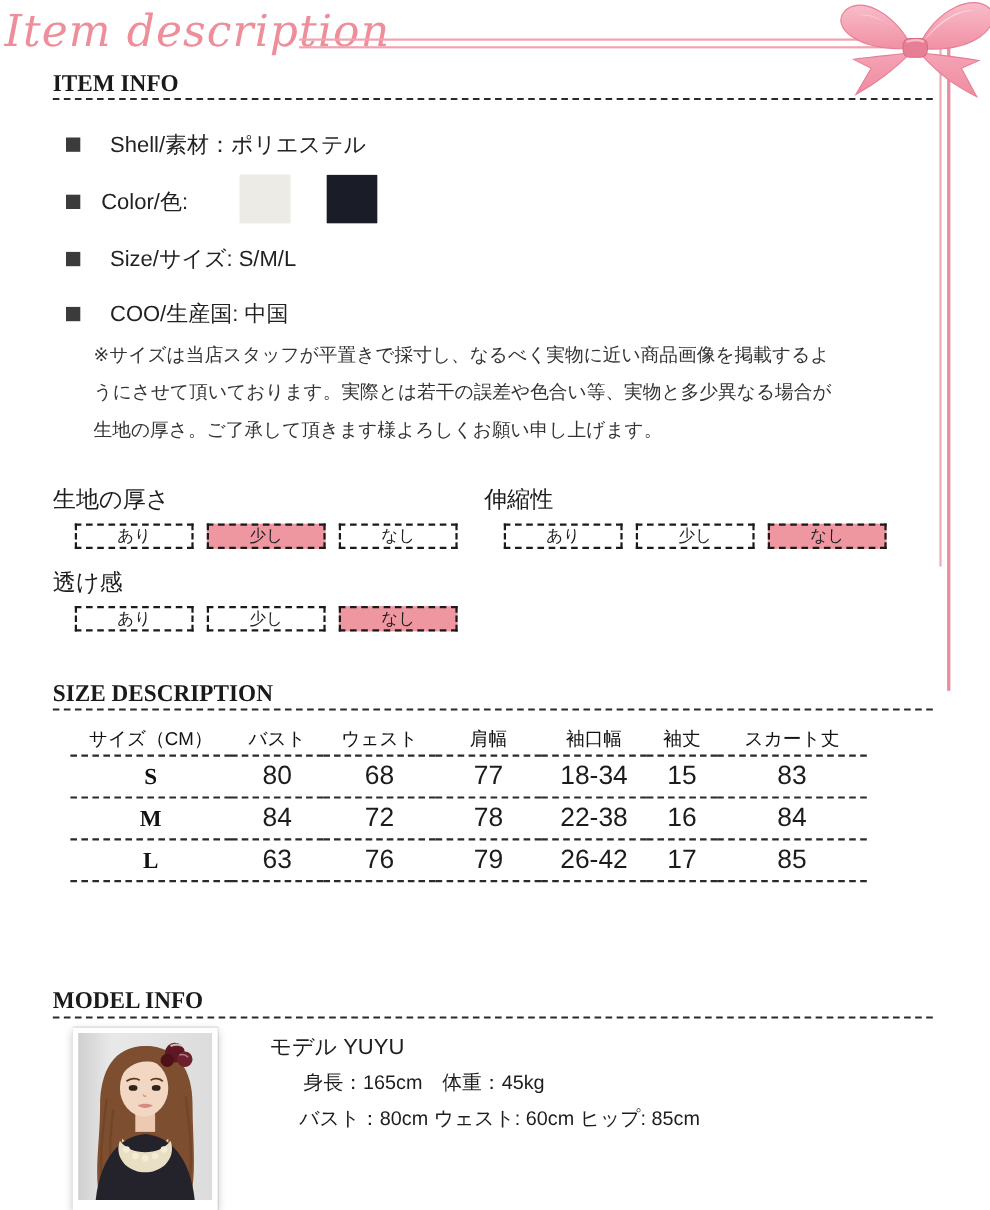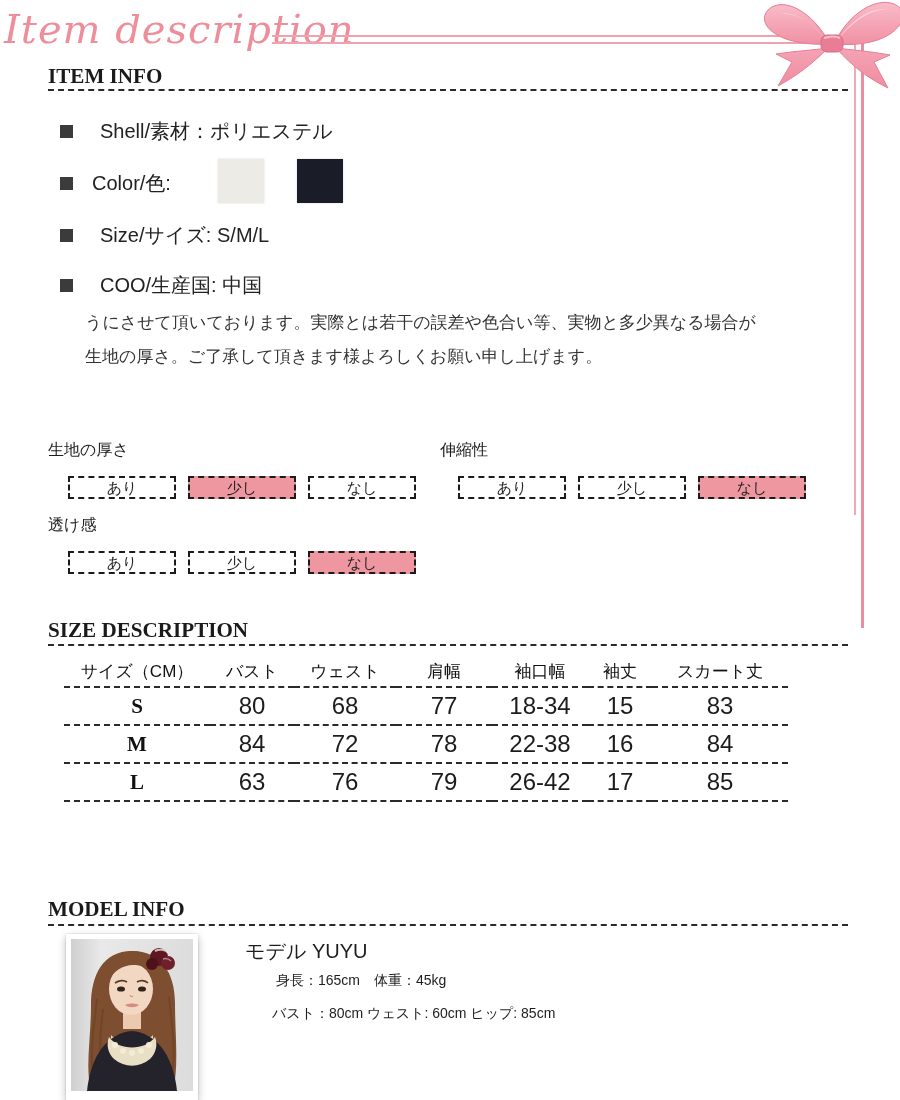--- a/index.html
+++ b/index.html
@@ -39,21 +39,21 @@
 
   
   .bullet-row{display:flex;align-items:center;}
   .sq{width:13px;height:13px;background:#3b3b3b;display:inline-block;}
   .bullet-text{font-size:20px;color:#222;}
   .swatch{width:46px;height:44px;display:inline-block;box-shadow:0 0 2px rgba(0,0,0,.15);}
 
   .note{font-size:17px;line-height:34px;color:#333;}
 
   
-  .prop-label{font-size:16px;color:#1d1d1d;}
+  .prop-label{font-size:21px;color:#1d1d1d;}
   .prop-options{display:flex;gap:12px;}
   .opt{
     width:104px;height:19px;
     border:2px dashed #1b1b1b;
     font-size:15px;line-height:19px;
     text-align:center;color:#222;
     background:#fff;
   }
   .opt.selected{background:#ef97a1;}
 
@@ -72,21 +72,21 @@
     font-weight:bold;font-size:21px;color:#111;
   }
   .size-val{font-size:24px;color:#1c1c1c;font-stretch:condensed;}
 
   
   .photo-frame{
     background:#fff;padding:5px;
     box-shadow:0 3px 8px rgba(0,0,0,.28), 0 0 1px rgba(0,0,0,.3);
   }
   .model-name{font-size:20px;color:#1d1d1d;}
-  .model-stat{font-size:14px;color:#1d1d1d;}
+  .model-stat{font-size:18px;color:#1d1d1d;}
 </style>
 </head>
 <body>
 
 <div class="page">
 
   <div class="abs script-title">Item description</div>
   <div class="abs hline" style="left:272px;top:35px;width:580px;"></div>
   <div class="abs hline" style="left:272px;top:42px;width:580px;"></div>
 
@@ -135,20 +135,21 @@
     <span class="sq"></span>
     <span class="bullet-text" style="margin-left:27px;">Size/サイズ: S/M/L</span>
   </div>
 
   <div class="abs bullet-row" style="left:60px;top:272px;">
     <span class="sq"></span>
     <span class="bullet-text" style="margin-left:27px;">COO/生産国: 中国</span>
   </div>
 
   <div class="abs note" style="left:85px;top:306px;width:740px;">
+    <div>※サイズは当店スタッフが平置きで採寸し、なるべく実物に近い商品画像を掲載するよ</div>
     <div>うにさせて頂いております。実際とは若干の誤差や色合い等、実物と多少異なる場合が</div>
     <div>生地の厚さ。ご了承して頂きます様よろしくお願い申し上げます。</div>
   </div>
 
   <div class="abs prop-label" style="left:48px;top:440px;">生地の厚さ</div>
   <div class="abs prop-options" style="left:68px;top:476px;">
     <span class="opt">あり</span>
     <span class="opt selected">少し</span>
     <span class="opt">なし</span>
   </div>

